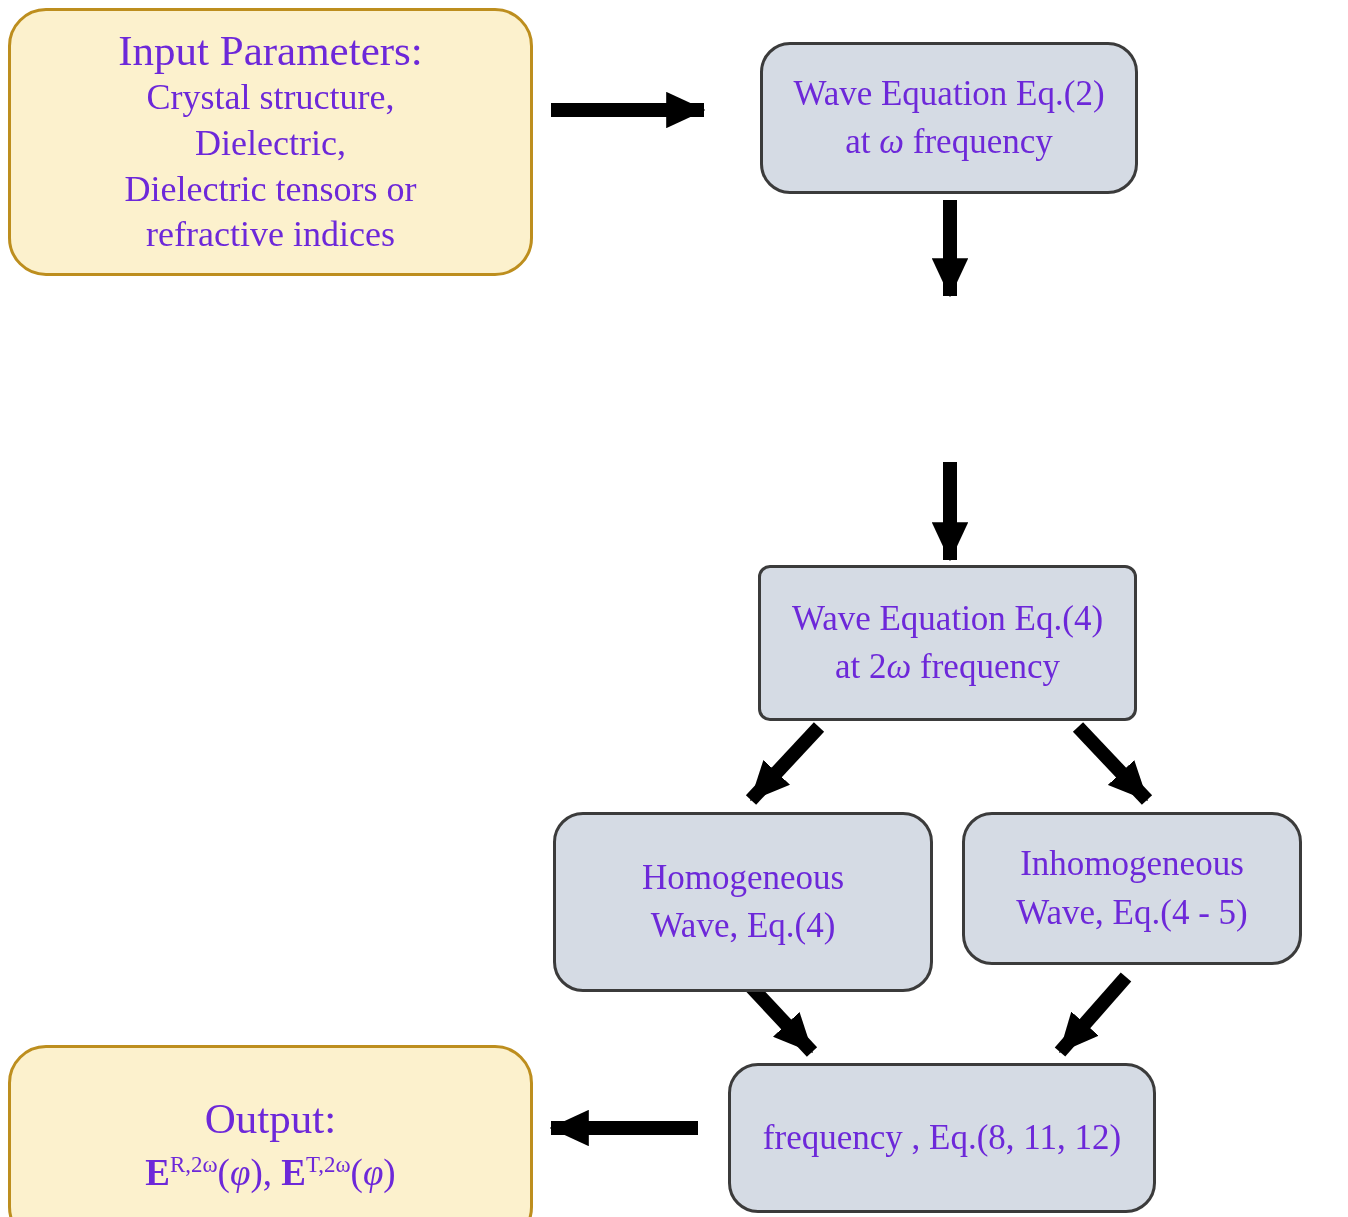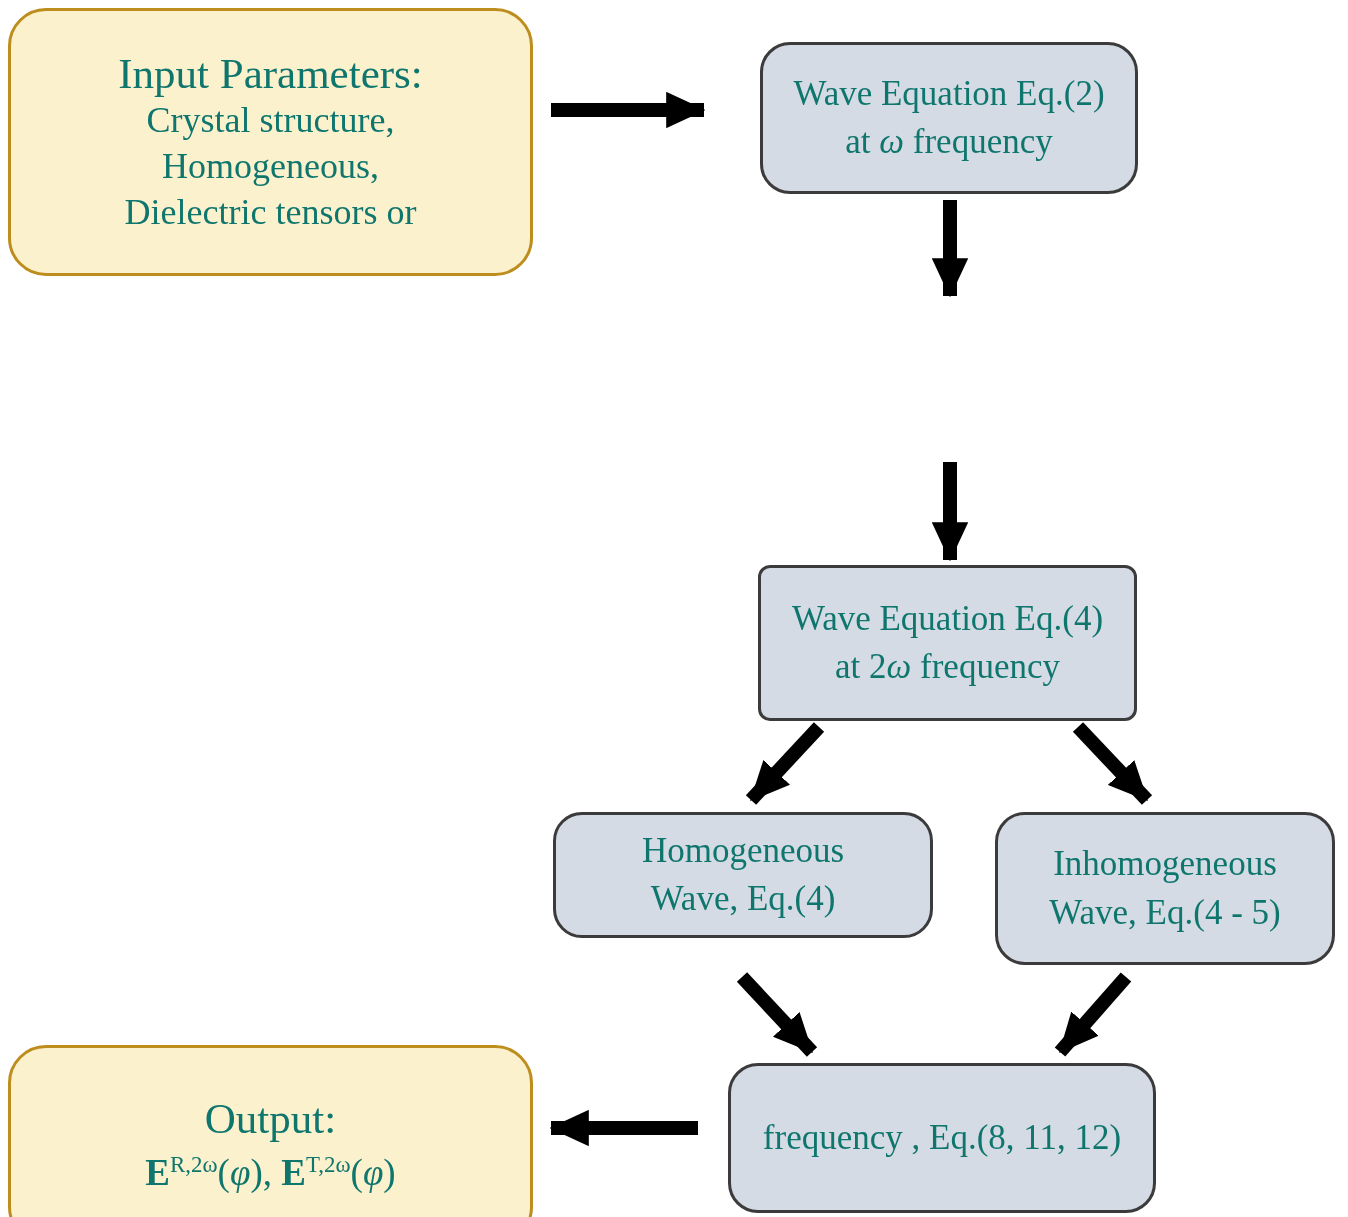--- a/index.html
+++ b/index.html
@@ -2,21 +2,21 @@
 <html><head>
 <meta charset="utf-8">
 <style>
   html, body { margin: 0; padding: 0; background: #ffffff; }
   .canvas {
     position: relative;
     width: 1348px;
     height: 1217px;
     background: #ffffff;
     font-family: "Liberation Serif", "DejaVu Serif", serif;
-    color: #0f766e;
+    color: #6d28d9;
     overflow: hidden;
   }
   .node {
     position: absolute;
     box-sizing: border-box;
     display: flex;
     flex-direction: column;
     align-items: center;
     justify-content: center;
     text-align: center;
@@ -59,22 +59,23 @@
     <line x1="819" y1="727" x2="751" y2="800" stroke="#000" stroke-width="14" marker-end="url(#ah)"></line>
     <line x1="1078" y1="727" x2="1147" y2="800" stroke="#000" stroke-width="14" marker-end="url(#ah)"></line>
     <line x1="742" y1="977" x2="812" y2="1052" stroke="#000" stroke-width="14" marker-end="url(#ah)"></line>
     <line x1="1126" y1="977" x2="1060" y2="1052" stroke="#000" stroke-width="14" marker-end="url(#ah)"></line>
     <line x1="698" y1="1128" x2="551" y2="1128" stroke="#000" stroke-width="14" marker-end="url(#ah)"></line>
   </svg>
 
   <div class="node io" style="left:8px; top:8px; width:525px; height:268px;">
     <div class="io-title">Input Parameters:</div>
     <div class="io-line">Crystal structure,</div>
-    <div class="io-line">Homogeneous,</div>
+    <div class="io-line">Dielectric,</div>
     <div class="io-line">Dielectric tensors or</div>
+    <div class="io-line">refractive indices</div>
   </div>
 
   <div class="node proc" style="left:760px; top:42px; width:378px; height:152px;">
     <div>
       <span>Wave Equation Eq.(2)</span>
     </div>
     <div>
       <span>at </span><span class="it">ω</span><span> frequency</span>
     </div>
   </div>
@@ -82,30 +83,30 @@
 
   <div class="node proc" style="left:758px; top:565px; width:379px; height:156px;border-radius:12px;">
     <div>
       <span>Wave Equation Eq.(4)</span>
     </div>
     <div>
       <span>at 2</span><span class="it">ω</span><span> frequency</span>
     </div>
   </div>
 
-  <div class="node proc" style="left:553px; top:812px; width:380px; height:126px;border-radius:29px;">
+  <div class="node proc" style="left:553px; top:812px; width:380px; height:180px;">
     <div>
       <span>Homogeneous</span>
     </div>
     <div>
       <span>Wave, Eq.(4)</span>
     </div>
   </div>
 
-  <div class="node proc" style="left:962px; top:812px; width:340px; height:153px;margin-left:33px;">
+  <div class="node proc" style="left:962px; top:812px; width:340px; height:153px;">
     <div>
       <span>Inhomogeneous</span>
     </div>
     <div>
       <span>Wave, Eq.(4 - 5)</span>
     </div>
   </div>
 
   <div class="node proc" style="left:728px; top:1063px; width:428px; height:150px;">
     <div>

